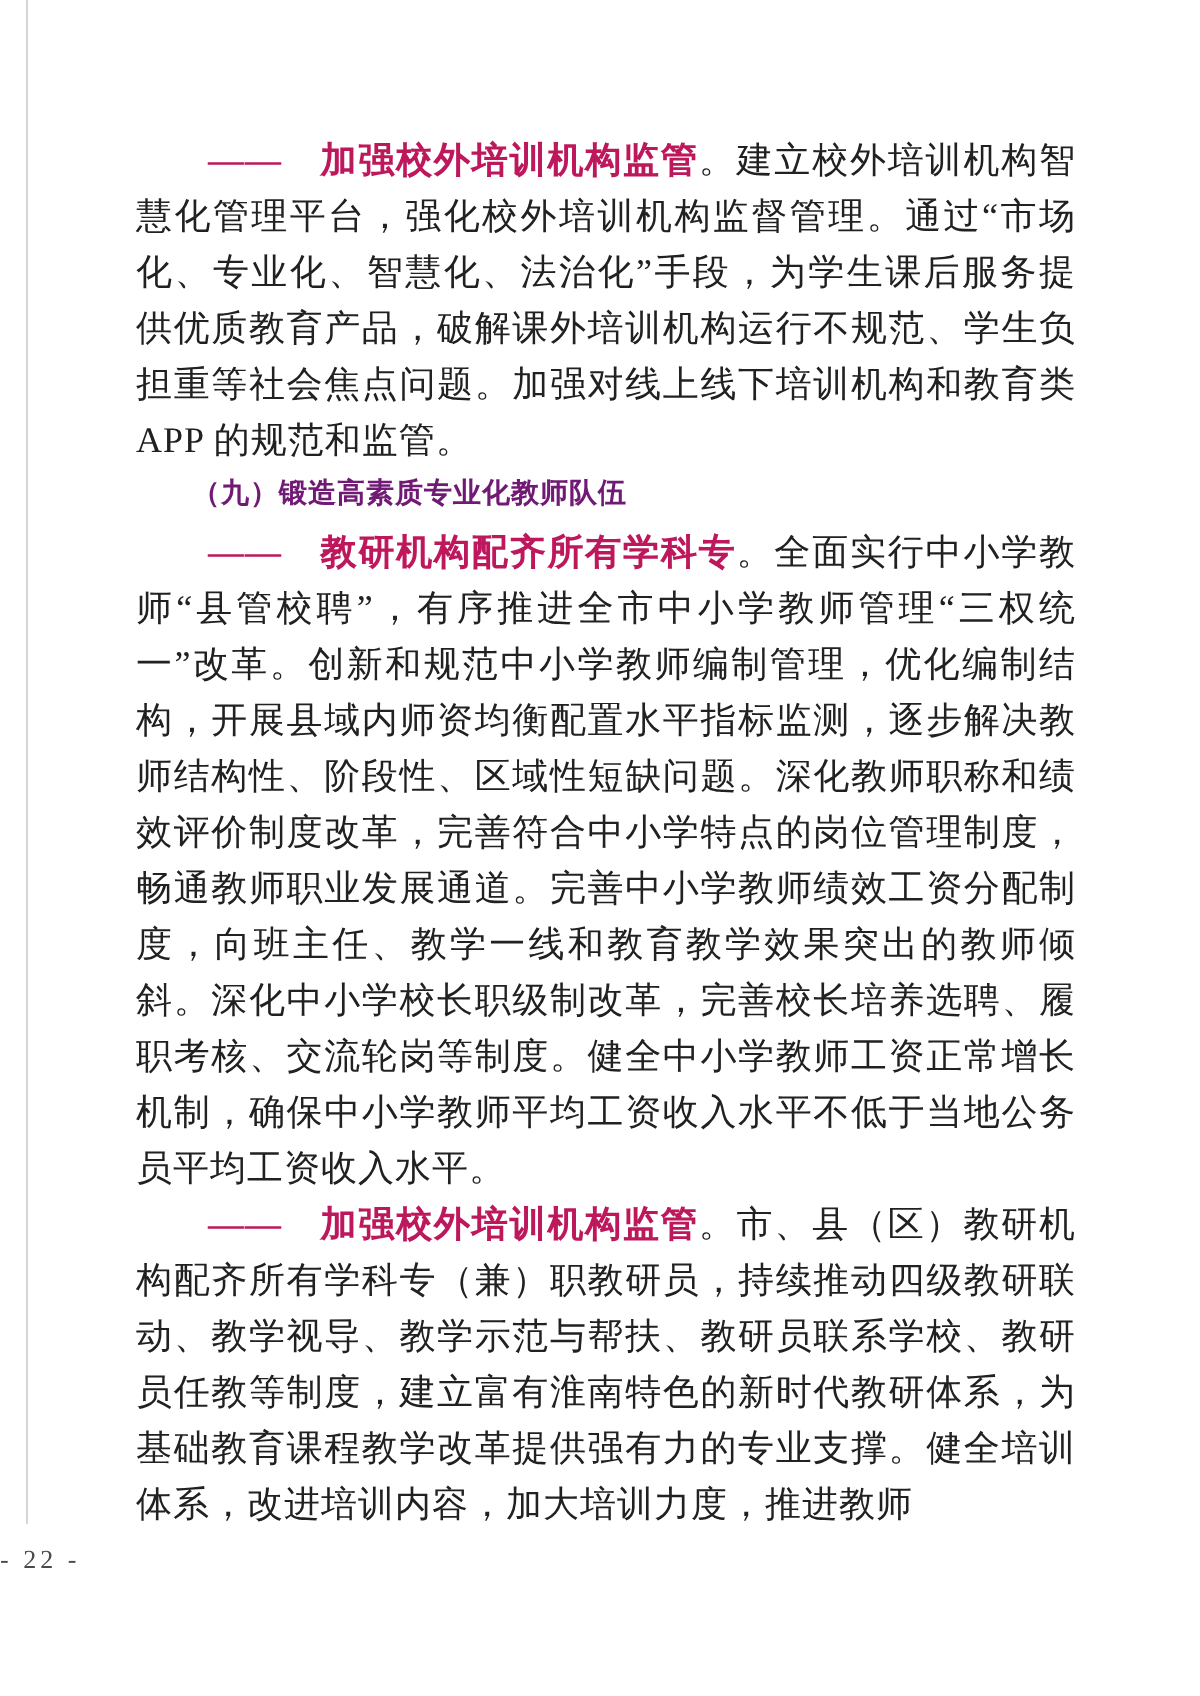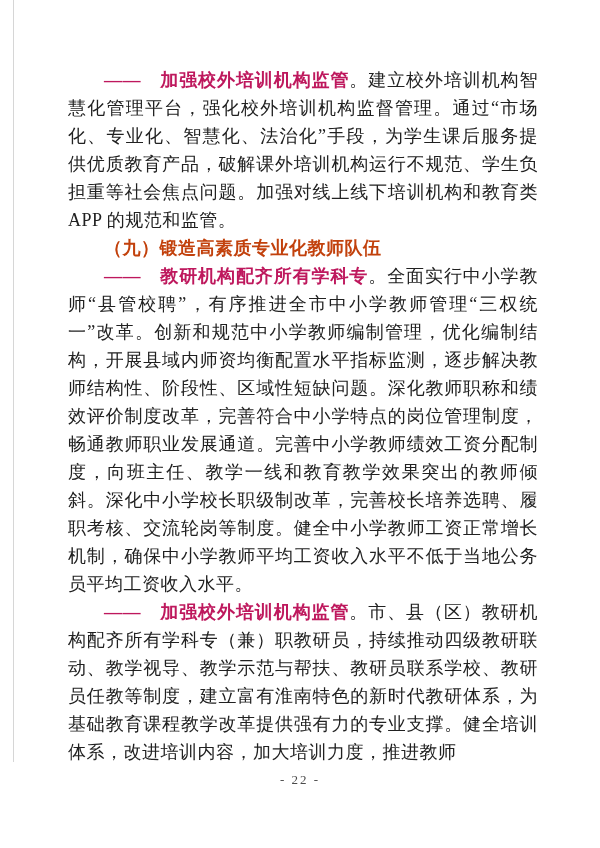--- a/index.html
+++ b/index.html
@@ -39,31 +39,30 @@
     margin: 0;
     text-indent: 2em;
   }
   .lead {
     font-weight: 700;
     color: #be185d;
   }
   .heading {
     margin: 0;
     text-indent: 2em;
-    font-size: 18px;
+    font-size: 14px;
     line-height: 28px;
     font-weight: 700;
-    color: #c2410c;
+    color: #701a75;
   }
   .page-number {
     position: absolute;
     top: 772px;
     left: 0;
     width: 100%;
-    text-align: center;
     font-size: 13px;
     letter-spacing: 2px;
     color: #4a4a4a;
   }
 </style>
 </head>
 <body>
 
 <div class="page">
 

